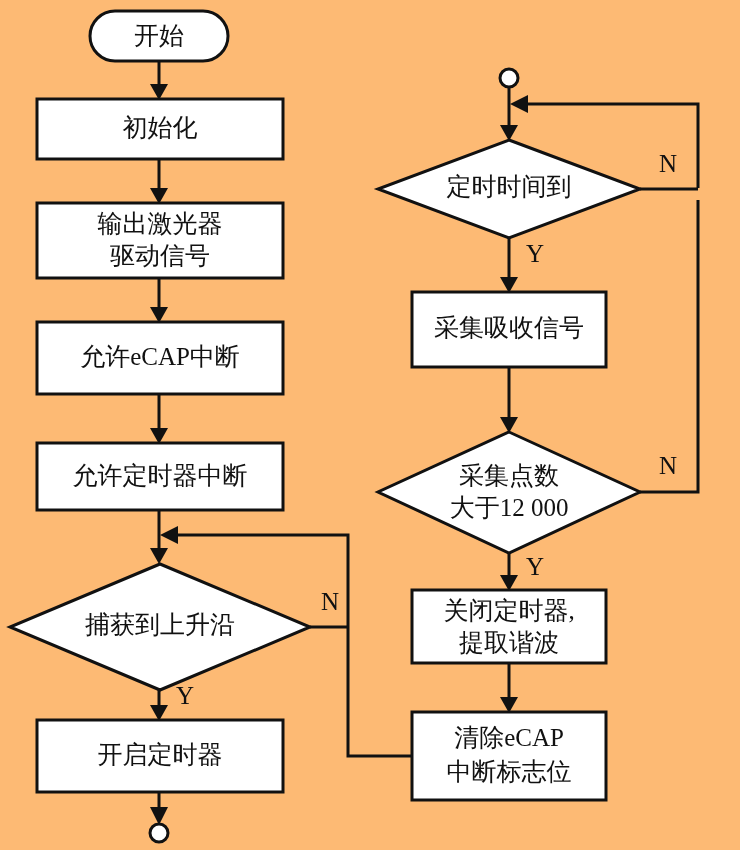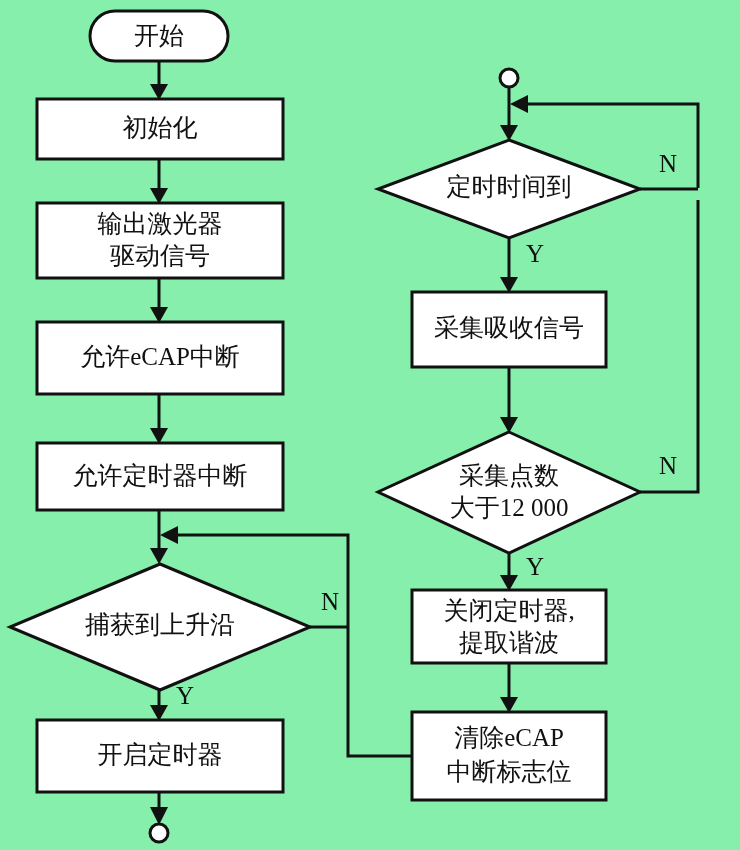--- a/index.html
+++ b/index.html
@@ -4,21 +4,21 @@
 <style>
   html, body {
     margin: 0;
     padding: 0;
     background: #ffffff;
   }
   #flowchart-root {
     position: relative;
     width: 740px;
     height: 850px;
-    background: #86efac;
+    background: #fdba74;
     font-family: "Liberation Serif", "DejaVu Serif", serif;
     overflow: hidden;
     text-decoration: underline;
   }
   svg#flow-svg {
     display: block;
     width: 740px;
     height: 850px;
   }
   .node-shape {

